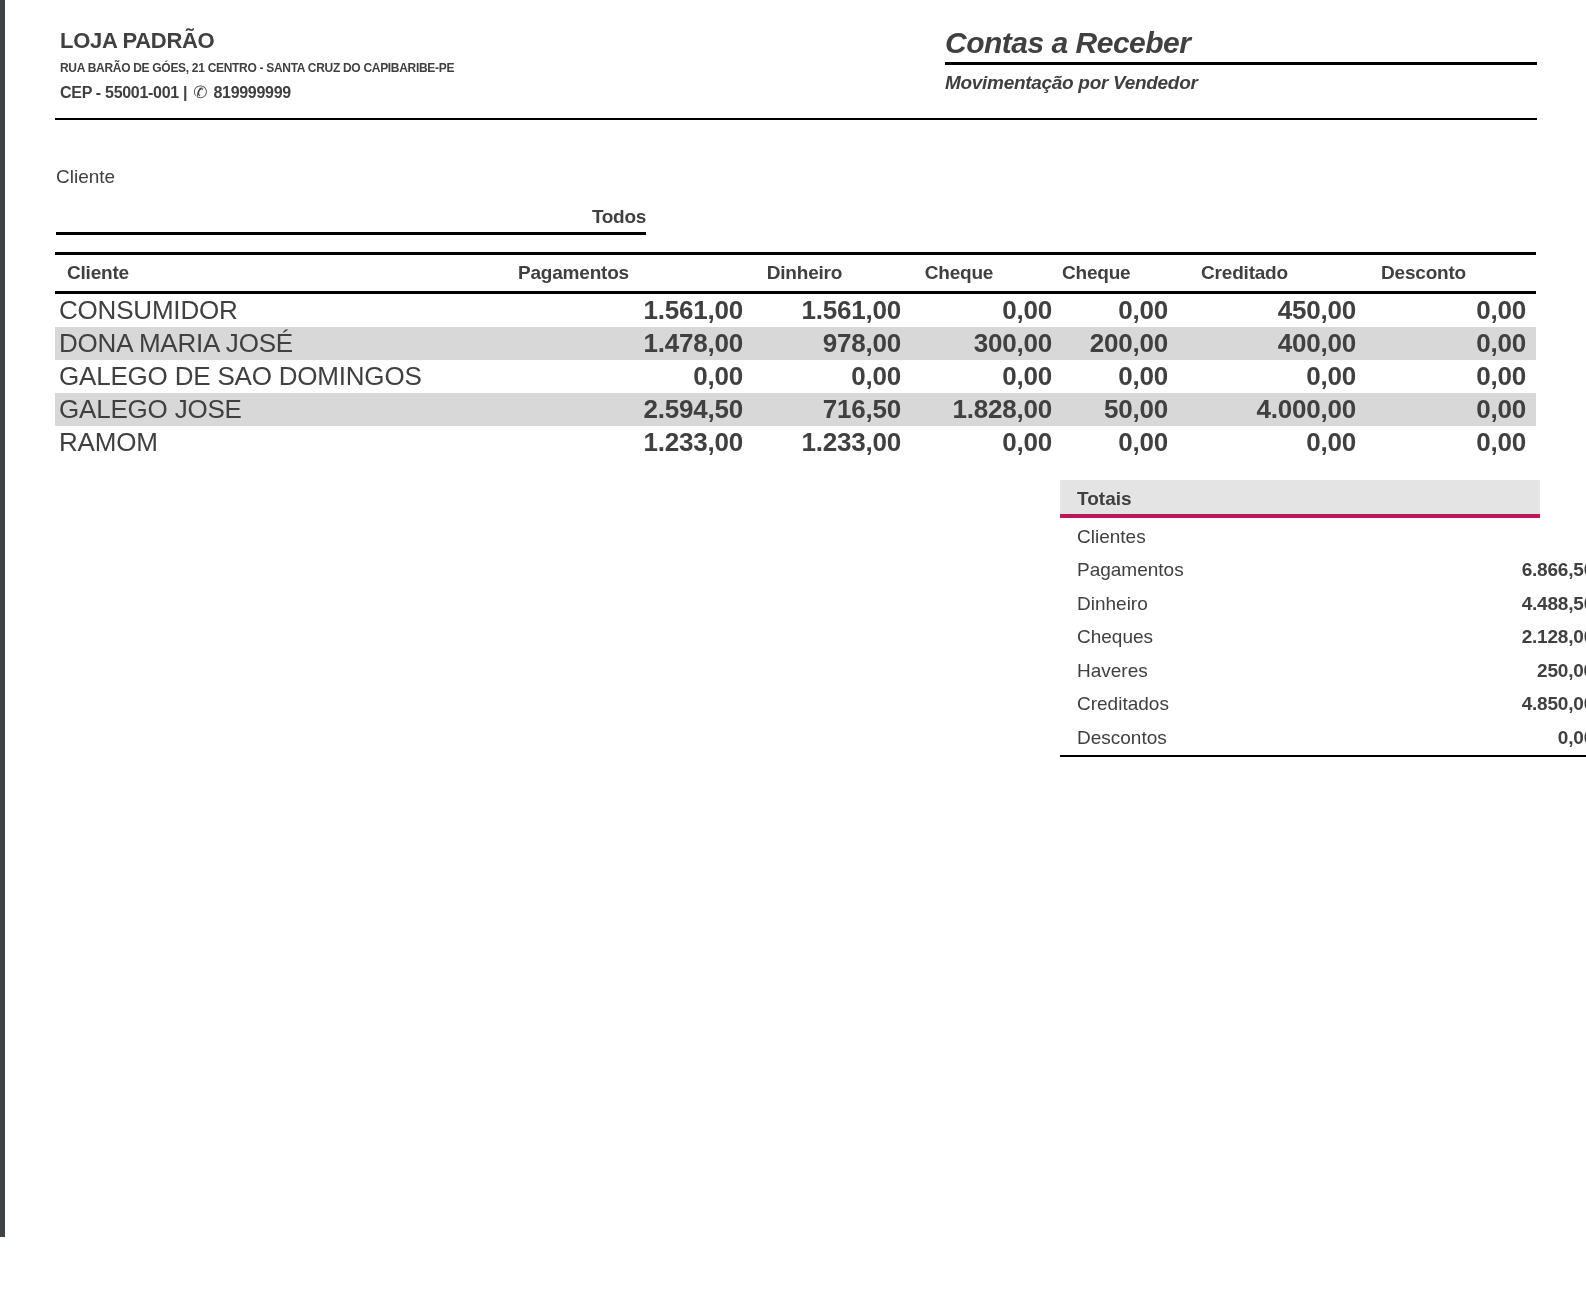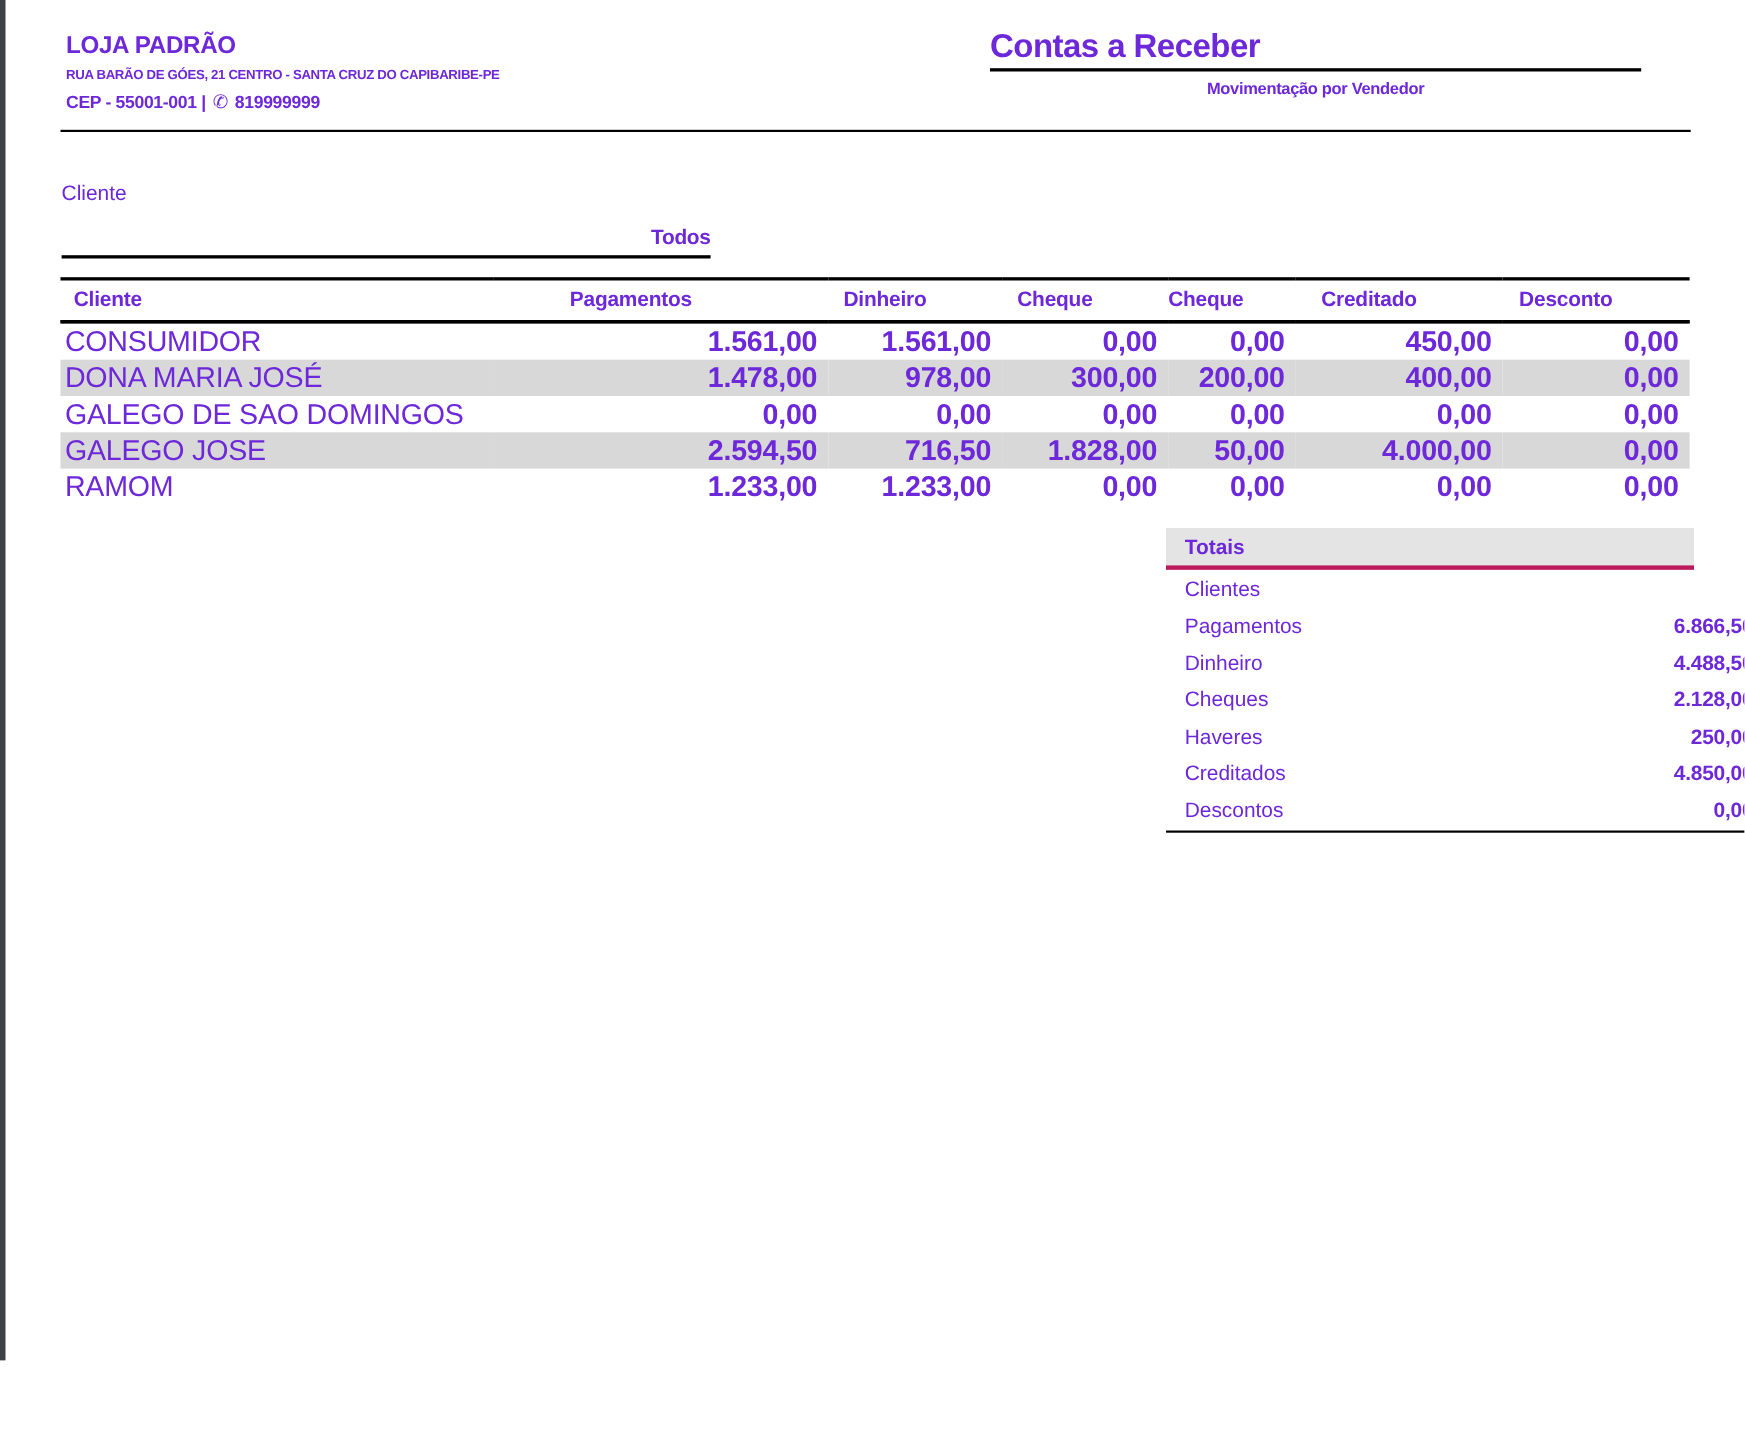--- a/index.html
+++ b/index.html
@@ -1,33 +1,33 @@
 <!DOCTYPE html>
 <html><head>
 <meta charset="utf-8">
 <style>
   html,body { margin:0; padding:0; background:#ffffff; }
   .page {
     position:relative; width:1586px; height:1237px;
     background:#ffffff; overflow:hidden;
-    font-family:"Liberation Sans", sans-serif; color:#6d28d9;
+    font-family:"Liberation Sans", sans-serif; color:#404040;
   }
   .left-bar { position:absolute; left:0; top:0; width:5px; height:100%; background:#3f4245; }
 
   
   .company { position:absolute; left:60px; top:28px; letter-spacing:-0.3px; }
   .company-name { font-size:22px; font-weight:bold; }
   .company-address { font-size:12px; font-weight:bold; margin-top:7px; }
   .company-cep { font-size:16px; font-weight:bold; margin-top:7px; }
   .phone-icon { font-size:17px; font-weight:normal; padding:0 2px; }
 
-  .report-head { position:absolute; left:900px; top:26px; width:592px; }
+  .report-head { position:absolute; left:945px; top:26px; width:592px;font-style:italic; }
   .report-title { font-size:30px; font-weight:bold; letter-spacing:-0.5px; line-height:34px; }
   .title-rule { border-top:3px solid #000; margin-top:2px; }
-  .report-subtitle { text-align:center; font-size:15px; font-weight:bold; margin-top:7px; letter-spacing:-0.3px; }
+  .report-subtitle { text-align:left; font-size:19px; font-weight:bold; margin-top:7px; letter-spacing:-0.3px; }
 
   .header-separator { position:absolute; left:55px; top:118px; width:1482px; border-top:2px solid #000; }
 
   
   .filter { position:absolute; top:166px; }
   .filter-client { left:56px; width:590px; }
   .filter-period { left:946px; width:592px; }
   .filter-label { font-size:19px; }
   .filter-value { text-align:right; font-weight:bold; font-size:19px; margin-top:18px; letter-spacing:-0.3px; }
   .filter-rule { border-top:3px solid #000; margin-top:4px; }

